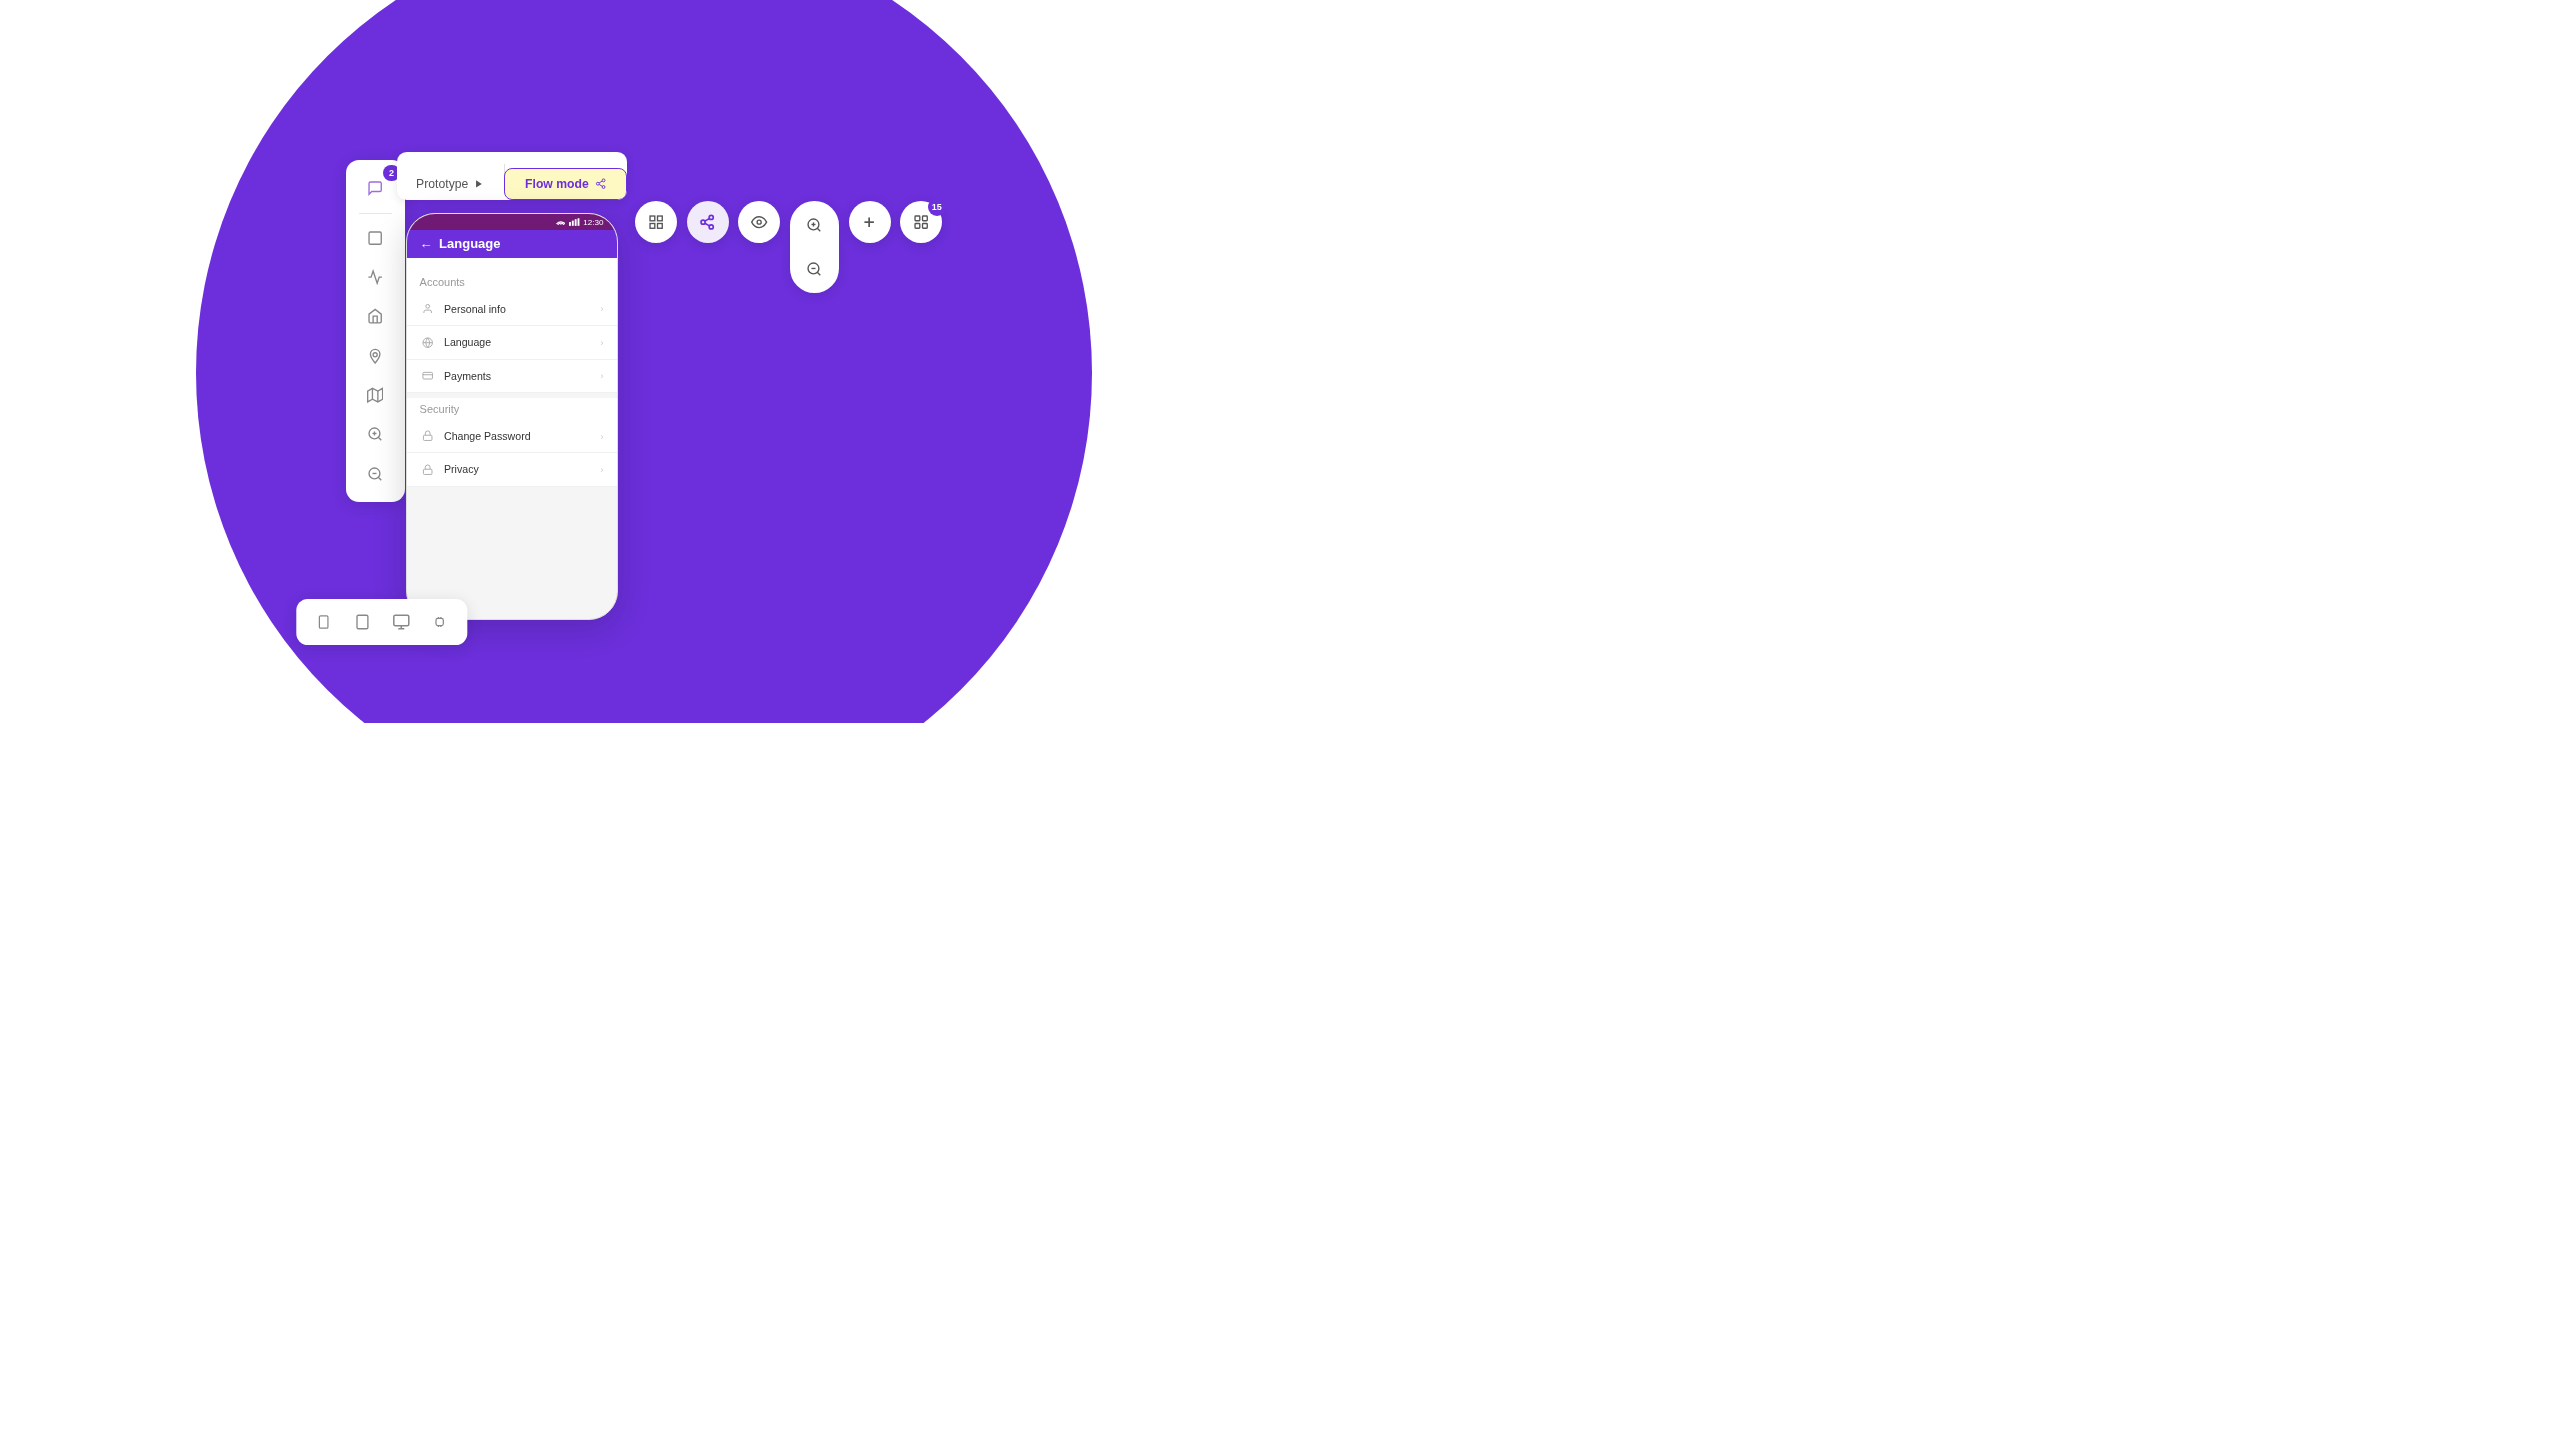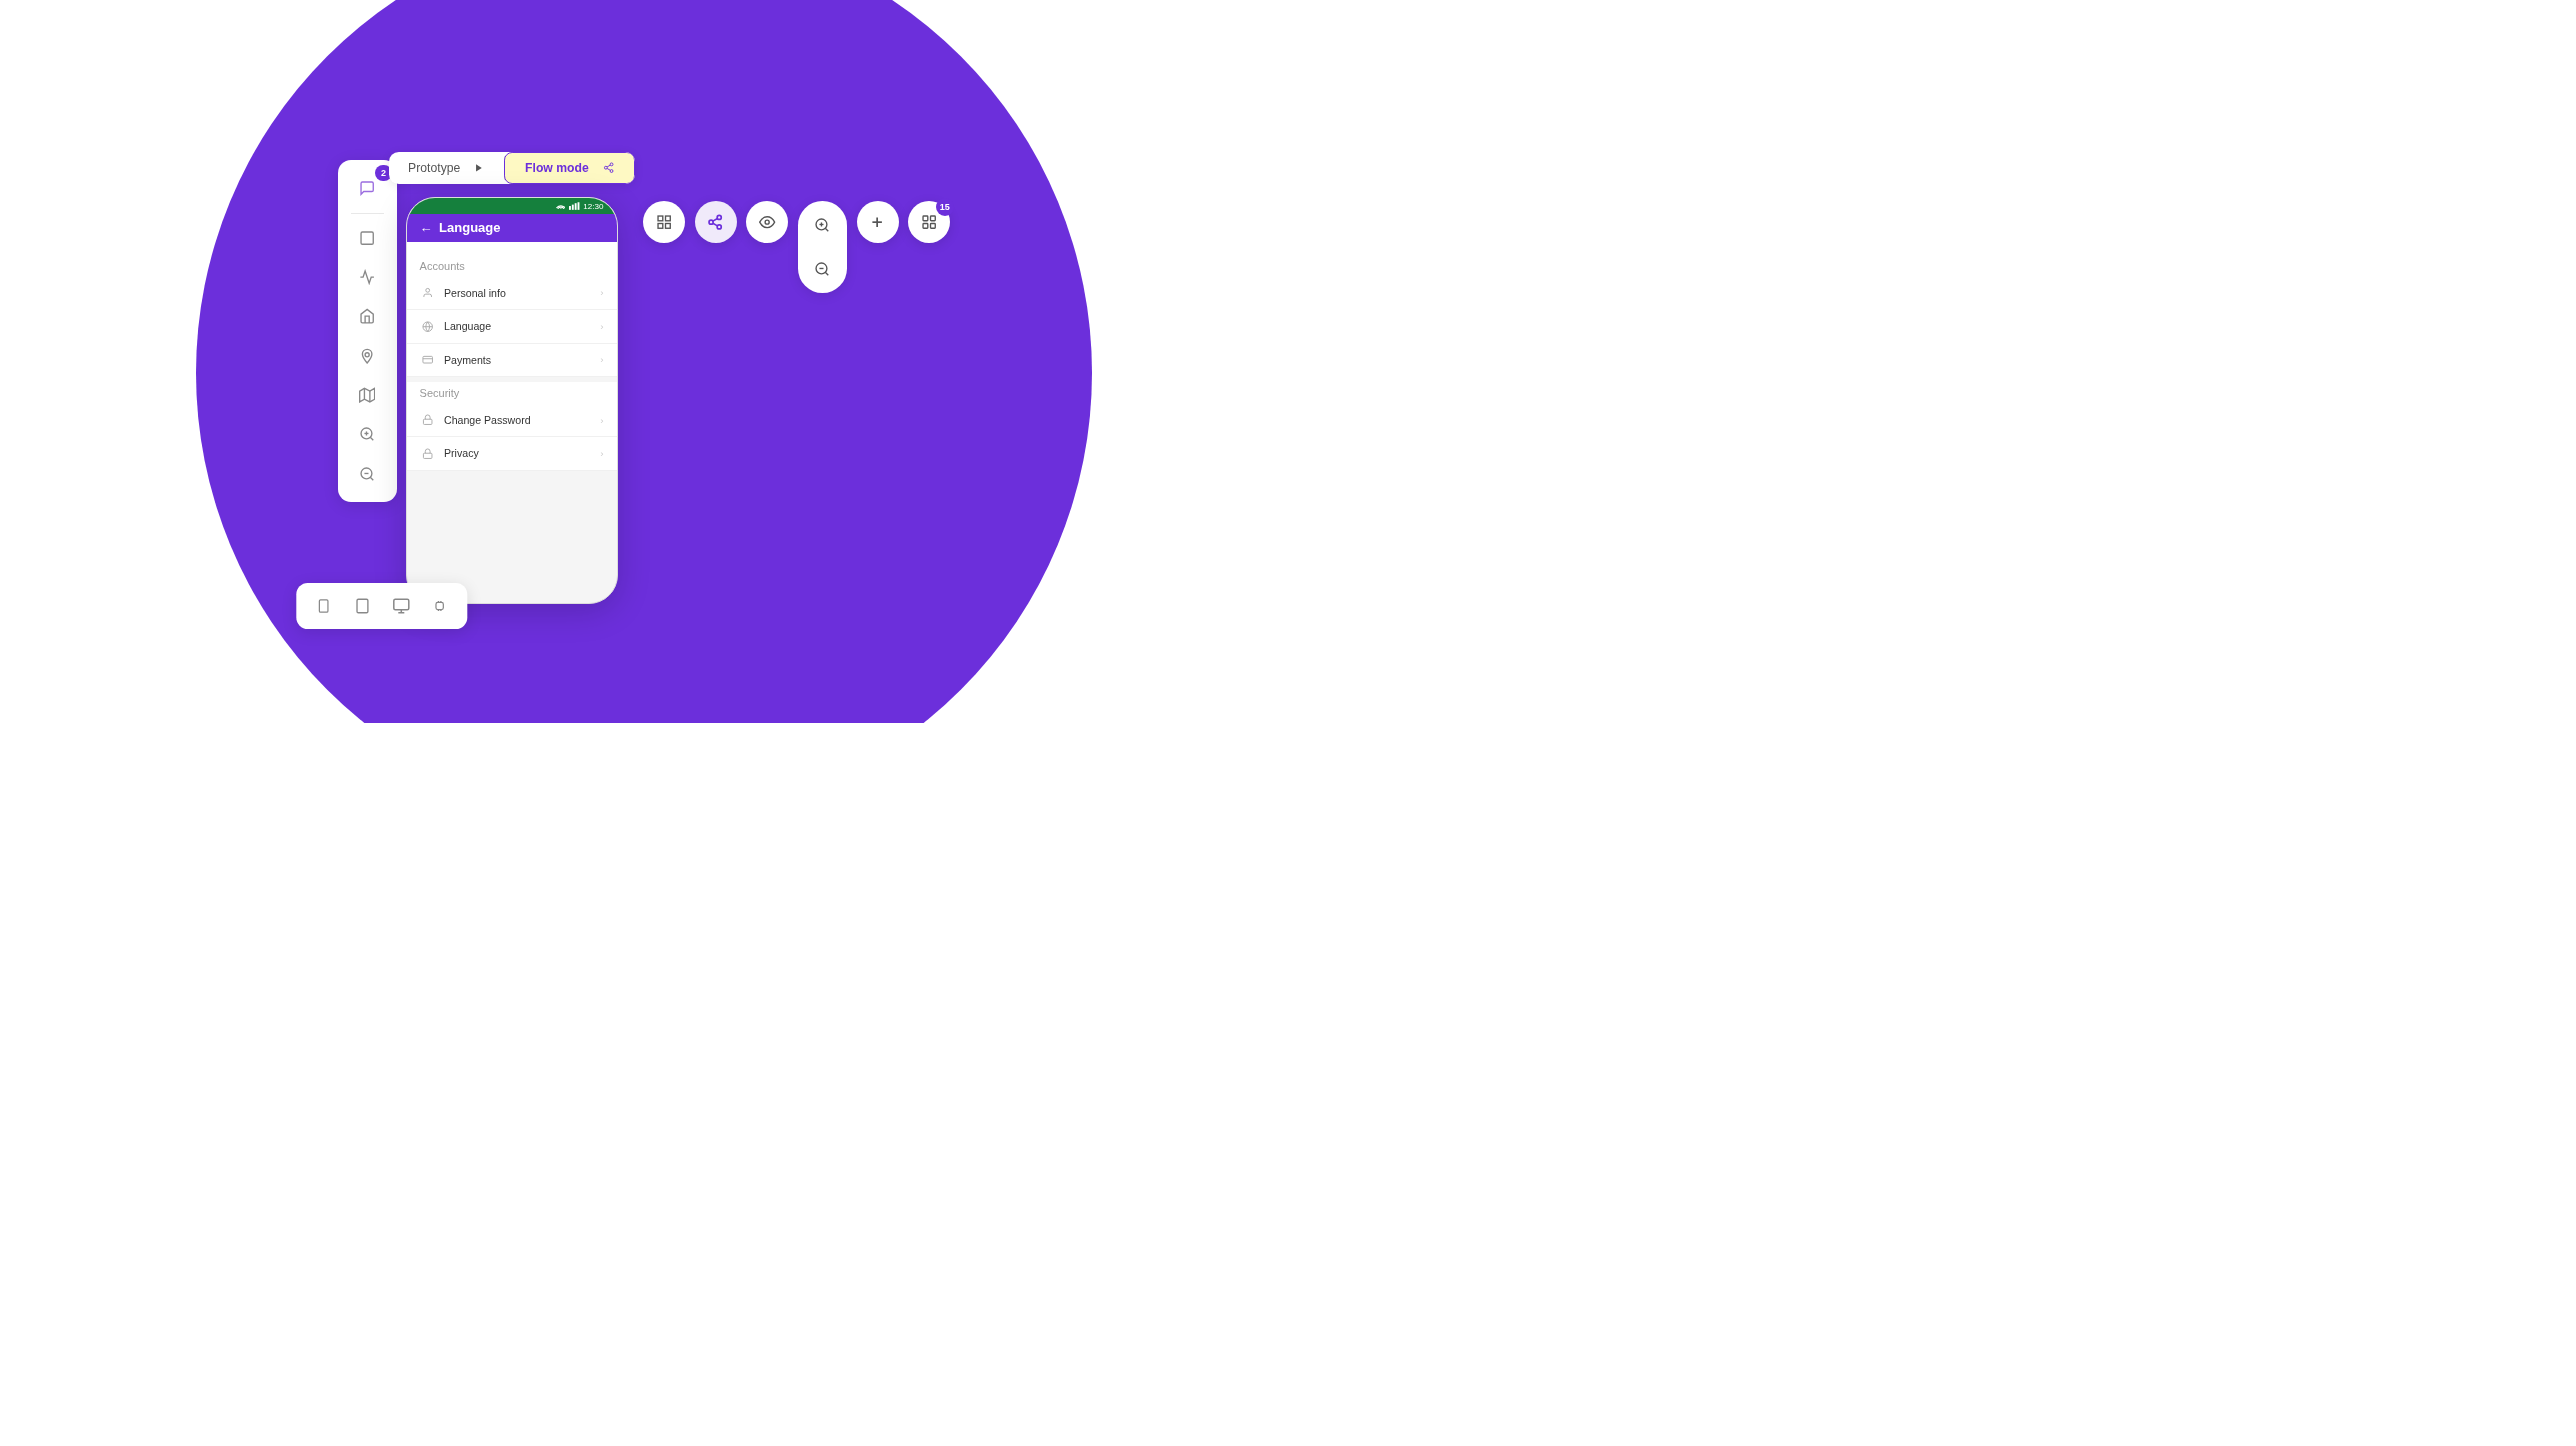--- a/index.html
+++ b/index.html
@@ -176,22 +176,23 @@
     }
     .top-bar-btn {
       padding: 8.1px 19.6px;
       font-size: 12.2px;
       font-weight: 500;
       cursor: pointer;
       border: none;
       background: transparent;
       display: flex;
       align-items: center;
-      gap: 14px;
+      gap: 6px;
       color: #555;
+      margin-top: 16px;
     }
     .top-bar-btn.active {
       background: #fef9c3;
       color: #6c2fdb;
       border: 1.6px solid #6c2fdb;
       border-radius: 8.1px;
       font-weight: 700;
     }
     .top-bar-divider {
       width: 0.8px;
@@ -204,21 +205,21 @@
       background: #f5f5f5;
       border-radius: 29px;
       width: 212px;
       height: 407px;
       overflow: hidden;
       box-shadow: 0 6.5px 33px rgba(0,0,0,0.18);
       border: 1.6px solid #ddd;
       position: relative;
     }
     .phone-status-bar {
-      background: #15803d;
+      background: #701a75;
       padding: 3.3px 13px;
       display: flex;
       justify-content: flex-end;
       align-items: center;
       gap: 3.3px;
       font-size: 8.1px;
       color: #fff;
     }
     .phone-header {
       background: #6c2fdb;

